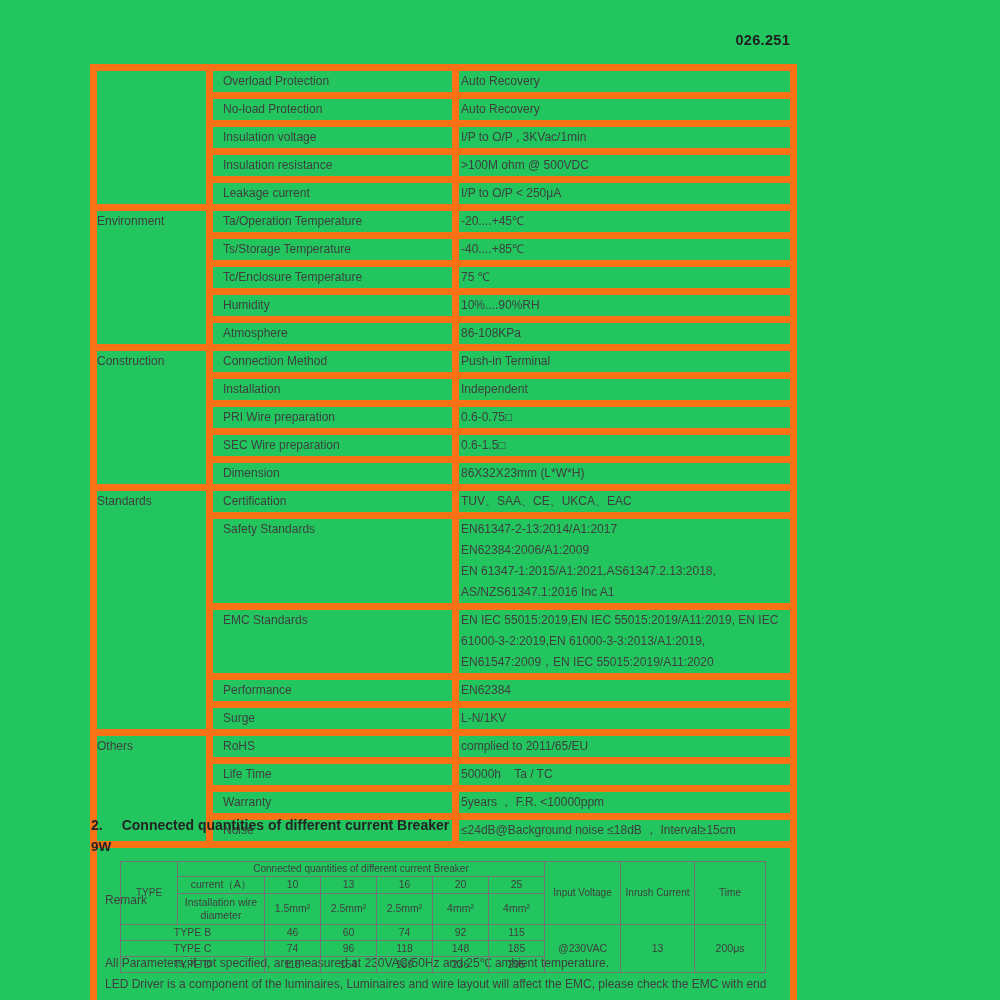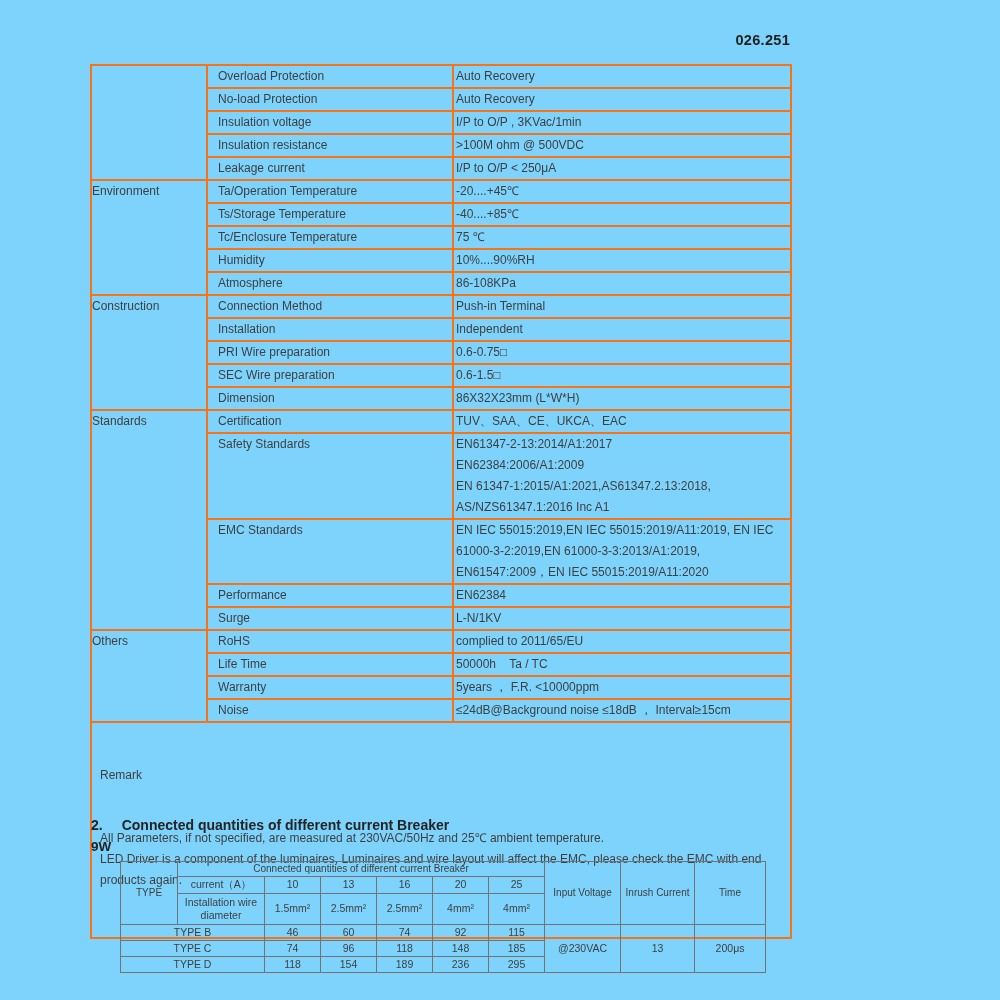--- a/index.html
+++ b/index.html
@@ -4,39 +4,39 @@
 <style>
   * { margin: 0; padding: 0; box-sizing: border-box; }
   html, body { background: #ffffff; }
   body {
     width: 1000px; height: 1000px;
     font-family: "Liberation Sans", sans-serif;
     color: #3f3f3f;
     position: relative;
     overflow: hidden;
   }
-  .page { position: relative; width: 1000px; height: 1000px; background: #7dd3fc; }
+  .page { position: relative; width: 1000px; height: 1000px; background: #22c55e; }
 
   .doc-number {
     position: absolute; top: 32px; right: 210px;
     font-size: 14.5px; font-weight: bold; color: #1f1f1f;
     letter-spacing: 0.3px;
   }
 
   
   table.spec {
     position: absolute; left: 90px; top: 64px;
     width: 700px;
     border-collapse: collapse;
     table-layout: fixed;
     font-size: 12px;
     color: #3f3f3f;
   }
   table.spec td {
-    border: 2px solid #f97316;
+    border: 7px solid #f97316;
     height: 21px;
     line-height: 21px;
     vertical-align: top;
     white-space: pre-wrap;
     overflow: hidden;
     margin-top: 48px;
   }
   table.spec td.cat   {  }
   table.spec td.lbl   { padding-left: 10px; }
   table.spec td.val   { padding-left: 2px;  }

